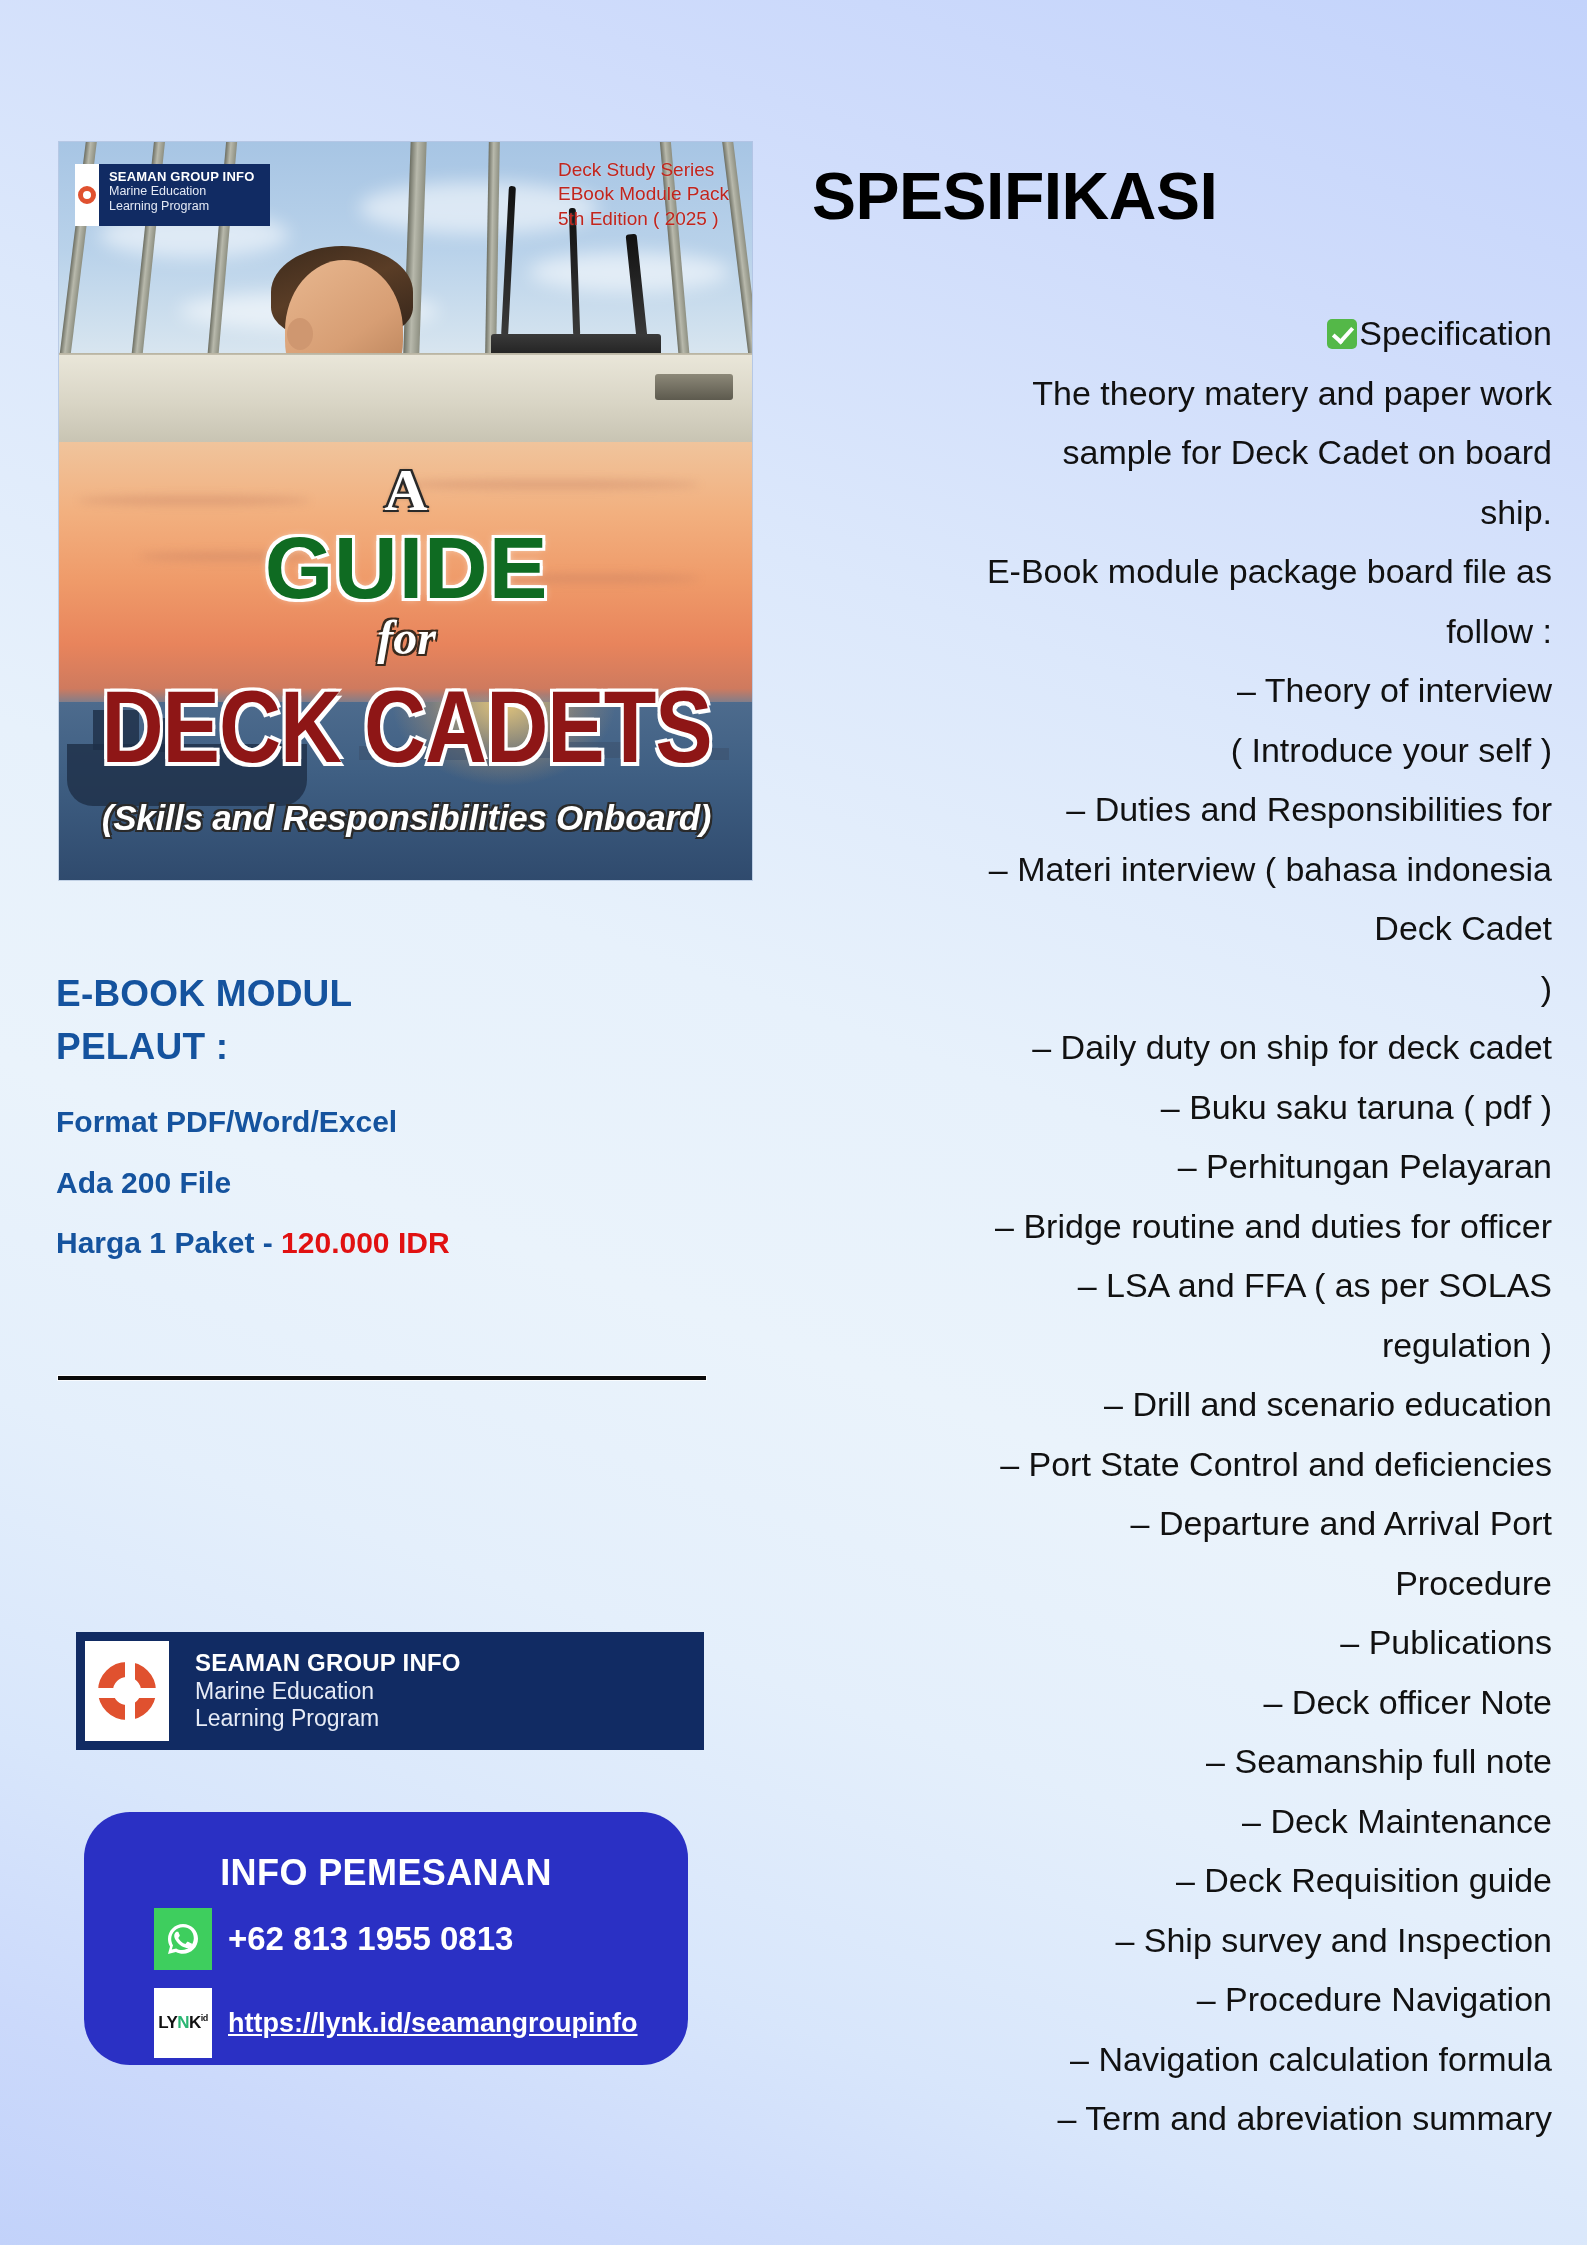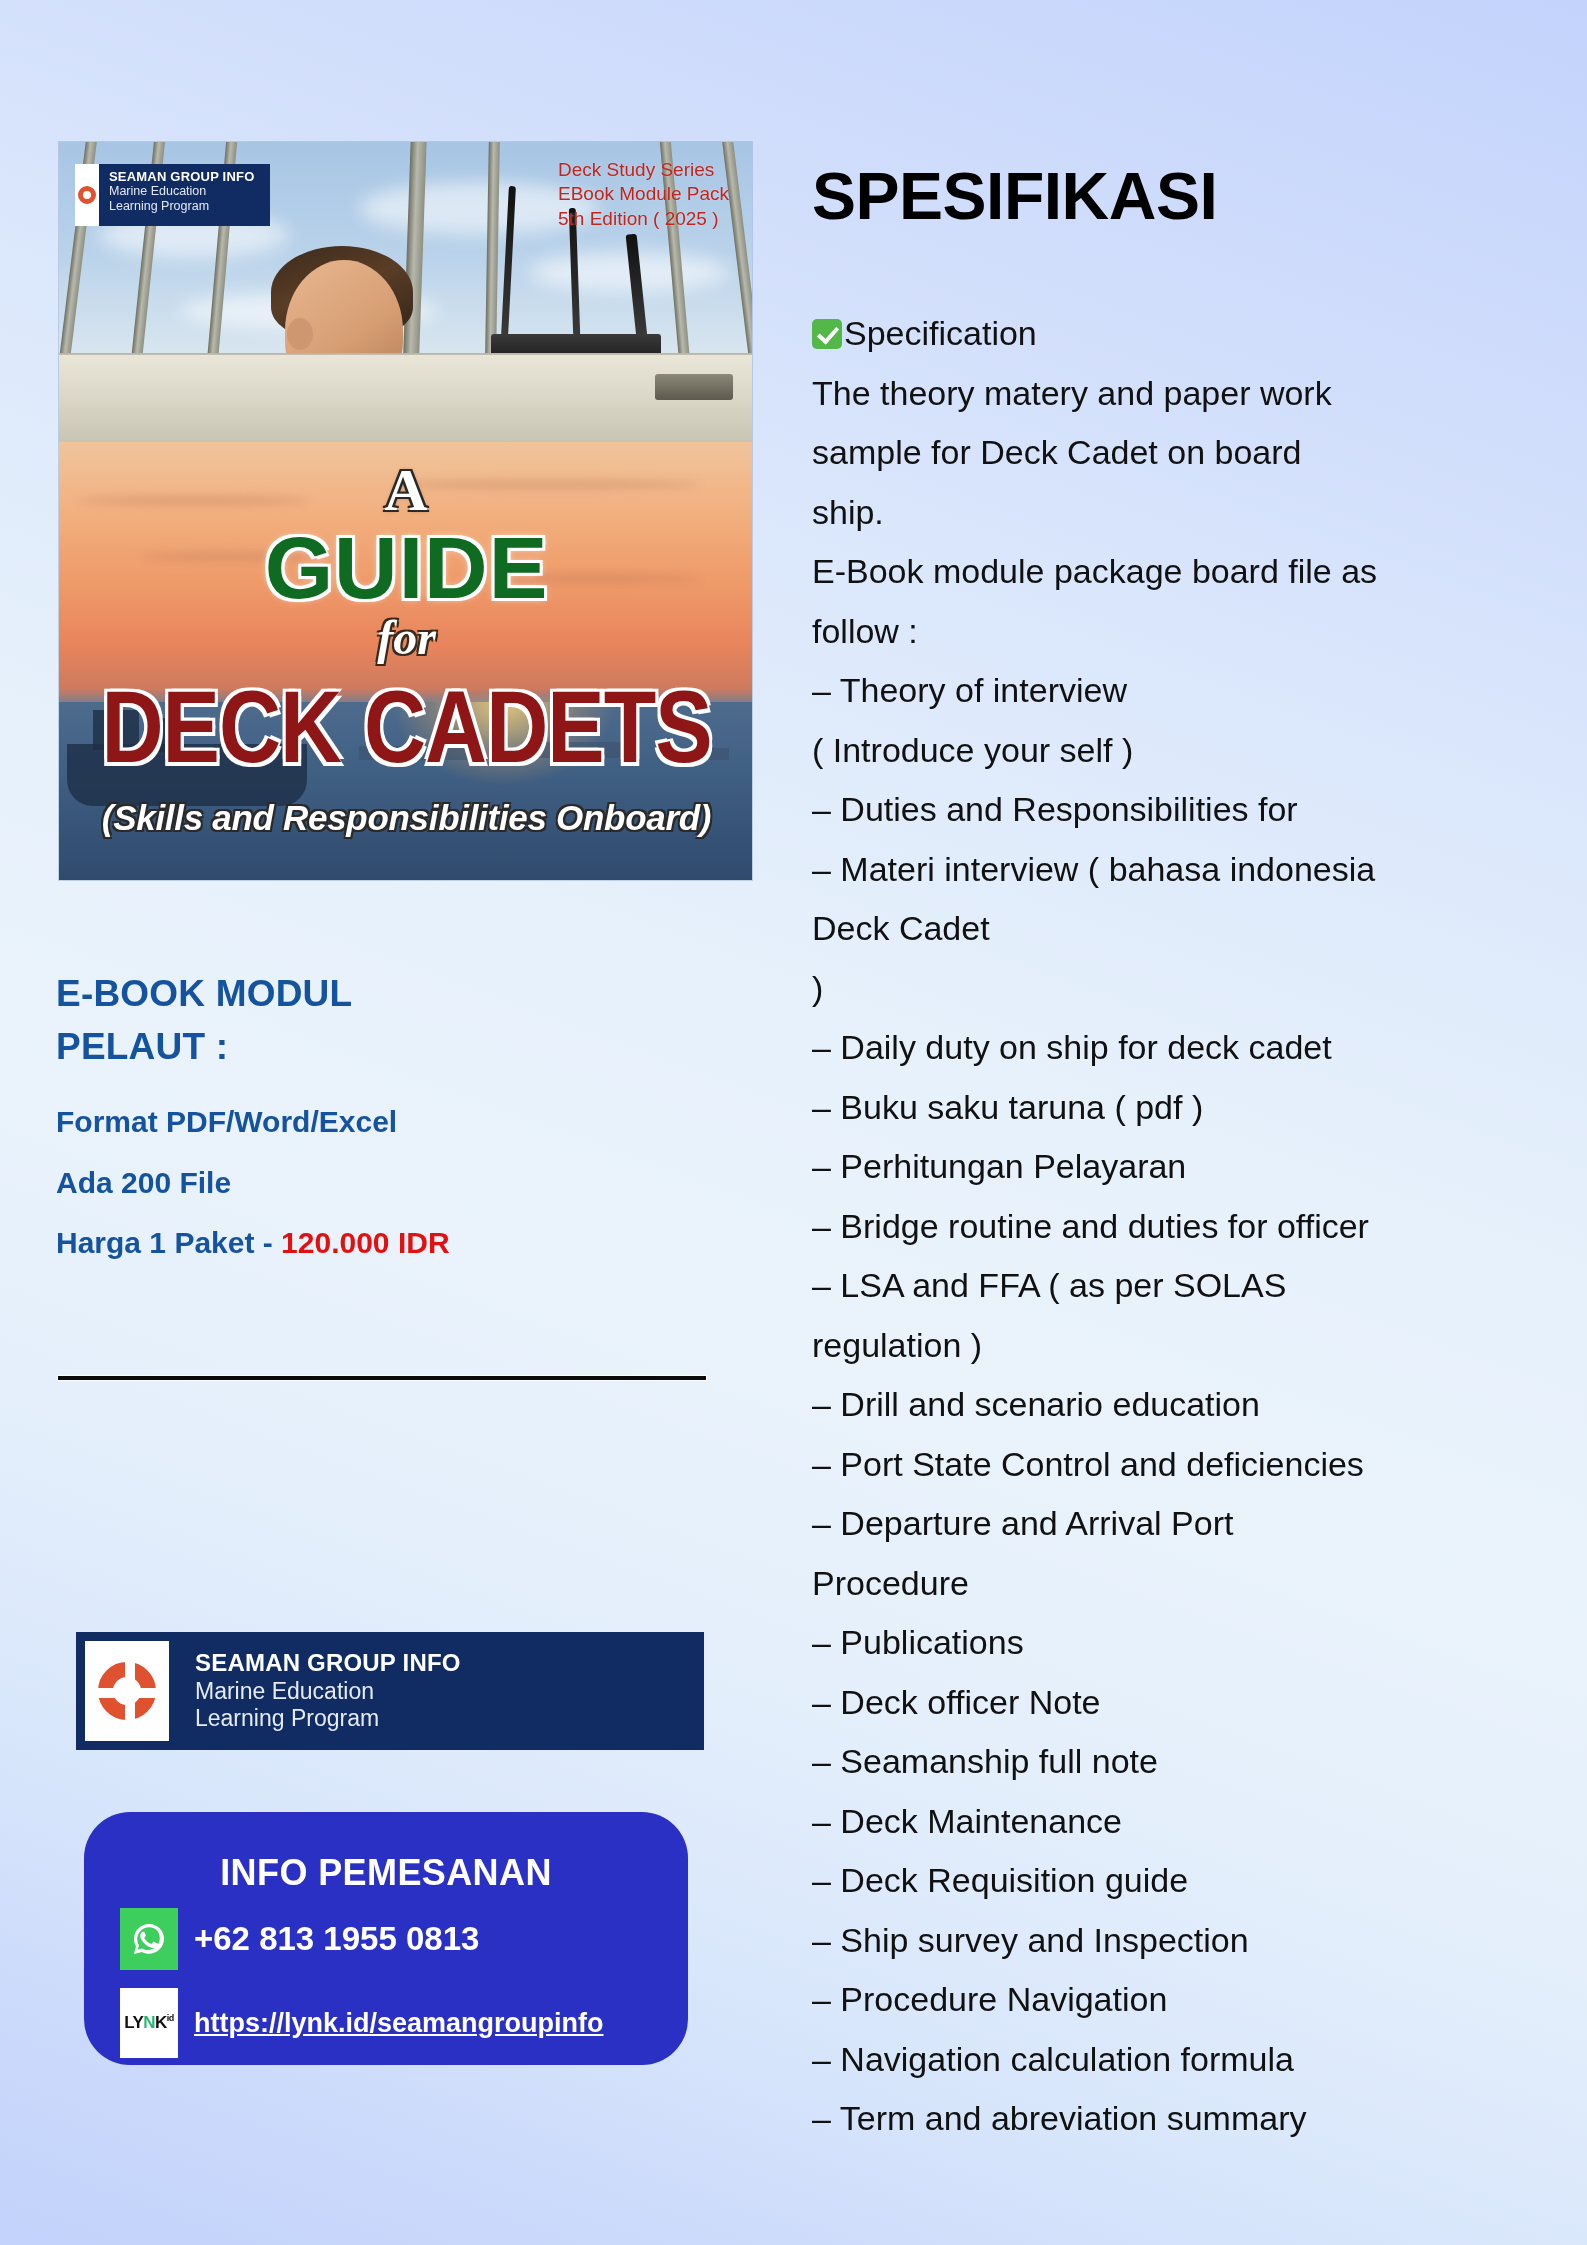--- a/index.html
+++ b/index.html
@@ -413,21 +413,21 @@
     text-align:center;
     font-size:36px;
     font-weight:bold;
     letter-spacing:.4px;
     padding-top:40px;
   }
   .contact-row {
     display:flex;
     align-items:center;
     margin-top:14px;
-    padding-left:36px;
+    padding-left:70px;
   }
   .contact-row.second { margin-top:18px; }
   .wa-icon {
     width:58px; height:62px;
     background:#3ece5e;
     display:flex; align-items:center; justify-content:center;
     flex:0 0 auto;
   }
   .wa-icon svg { display:block; }
   .lynk-icon {
@@ -474,21 +474,21 @@
     line-height:1;
   }
   #spec-body {
     position:absolute;
     left:0; top:288px;
     width:740px;
     color:#111111;
     font-size:34px;
     line-height:59.5px;
   }
-  #spec-body .spec-line { white-space:nowrap; }
+  #spec-body .spec-line { white-space:nowrap;text-align:right; }
   .check-badge {
     display:inline-block;
     width:30px; height:30px;
     background:#54b848;
     border-radius:5px;
     position:relative;
     vertical-align:-4px;
     margin-right:2px;
   }
   .check-badge::after {

